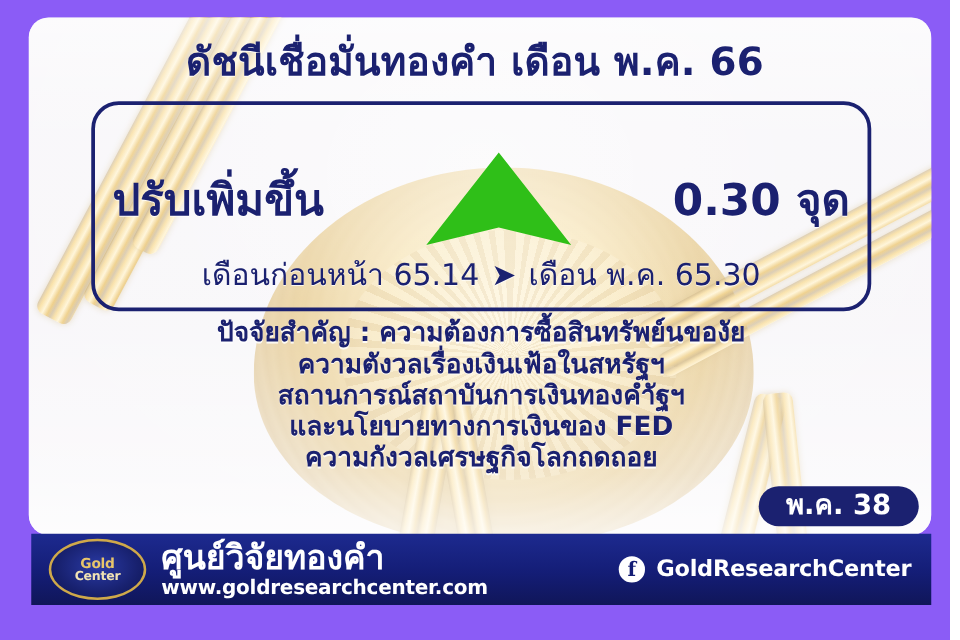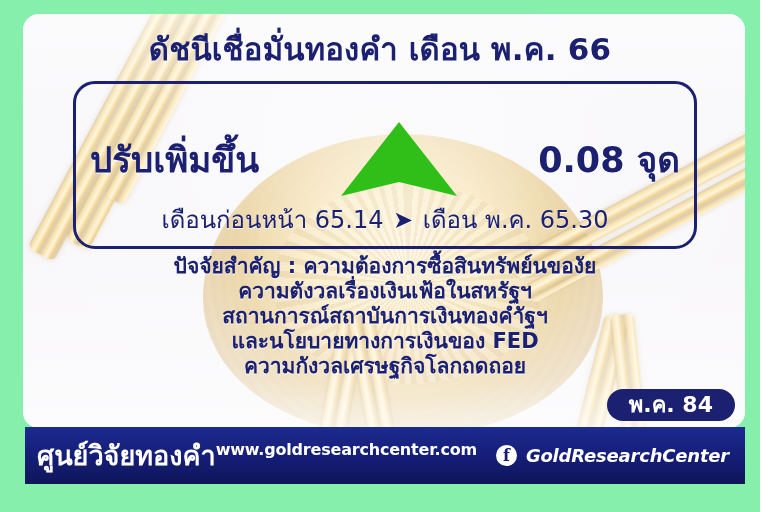--- a/index.html
+++ b/index.html
@@ -2,21 +2,21 @@
 <html><head>
 <meta charset="utf-8">
 <style>
   html,body{margin:0;padding:0;}
   body{
     width:768px;height:512px;
     background:#ffffff;
     font-family:"DejaVu Sans","Liberation Sans",sans-serif;
     overflow:hidden;
   }
-  .stage{position:relative;width:760px;height:512px;background:#86efac;}
+  .stage{position:relative;width:760px;height:512px;background:#8b5cf6;}
 
   
   .card{
     position:absolute;left:23px;top:14px;width:722px;height:414px;
     border-radius:16px;overflow:hidden;
     background:#f4f2f6;
   }
   .card::after{
     content:"";position:absolute;inset:0;
     background:
@@ -120,32 +120,32 @@
   .logo{
     width:74px;height:45px;margin-left:14px;border-radius:50%;
     background:radial-gradient(ellipse at 50% 45%,#2a3aa5 0%,#18216f 60%,#0d1350 100%);
     border:2px solid #cfa94a;
     display:flex;flex-direction:column;align-items:center;justify-content:center;
     flex:0 0 auto;
   }
   .logo-gold{color:#e7c56a;font-size:11px;font-weight:bold;line-height:11px;letter-spacing:-.2px;}
   .logo-center{color:#f0e2b4;font-size:10px;font-weight:bold;line-height:11px;letter-spacing:-.2px;}
 
-  .brand{margin-left:12px;display:flex;flex-direction:row;justify-content:center;}
+  .brand{margin-left:12px;display:flex;flex-direction:column;justify-content:center;}
   .brand-name{color:#ffffff;font-size:27px;font-weight:bold;line-height:29px;}
   .brand-url{color:#ffffff;font-size:16px;font-weight:bold;line-height:18px;letter-spacing:-.2px;}
 
   .contacts{margin-left:auto;margin-right:16px;display:flex;flex-direction:column;gap:2px;}
   .crow{display:flex;align-items:center;gap:9px;}
   .cicon{
     width:21px;height:21px;border-radius:50%;background:#ffffff;
     display:flex;align-items:center;justify-content:center;flex:0 0 auto;
   }
   .fb-glyph{color:#141d76;font-size:16px;font-weight:bold;line-height:16px;font-family:"DejaVu Serif",serif;}
-  .ctext-fb{color:#ffffff;font-size:18px;font-weight:bold;letter-spacing:-.2px;font-style:italic;}
+  .ctext-fb{color:#ffffff;font-size:18px;font-weight:bold;letter-spacing:-.2px;}
   .ctext-tel{color:#ffffff;font-size:23px;font-weight:bold;letter-spacing:-.3px;line-height:24px;}
 </style>
 </head>
 <body>
 
 <div class="stage">
 
   <div class="card">
     <div class="pendant"></div>
     <div class="pendant2"></div>
@@ -165,41 +165,45 @@
 
     <div class="title">ดัชนีเชื่อมั่นทองคำ เดือน พ.ค. 66</div>
 
     <div class="hero-box"></div>
 
     <div class="hero-row">
       <span class="hero-label">ปรับเพิ่มขึ้น</span>
       <svg class="arrow-up" viewBox="0 0 118 78">
         <polygon points="59,2 117,76 59,62 1,76" fill="#2fbf18"></polygon>
       </svg>
-      <span class="hero-value">0.08 จุด</span>
+      <span class="hero-value">0.30 จุด</span>
     </div>
 
     <div class="compare">
       <span class="prev">เดือนก่อนหน้า 65.14</span>
       <span class="sep">➤</span>
       <span class="curr">เดือน พ.ค. 65.30</span>
     </div>
 
     <div class="factors">
       <div class="line">ปัจจัยสำคัญ : ความต้องการซื้อสินทรัพย์นของัย</div>
       <div class="line">ความตังวลเรื่องเงินเฟ้อในสหรัฐฯ</div>
       <div class="line">สถานการณ์สถาบันการเงินทองคำัฐฯ</div>
       <div class="line">และนโยบายทางการเงินของ FED</div>
       <div class="line">ความกังวลเศรษฐกิจโลกถดถอย</div>
     </div>
 
-    <div class="month-badge">พ.ค. 84</div>
+    <div class="month-badge">พ.ค. 38</div>
   </div>
 
   <div class="footer">
+    <div class="logo">
+      <span class="logo-gold">Gold</span>
+      <span class="logo-center">Center</span>
+    </div>
 
     <div class="brand">
       <span class="brand-name">ศูนย์วิจัยทองคำ</span>
       <span class="brand-url">www.goldresearchcenter.com</span>
     </div>
 
     <div class="contacts">
       <div class="crow">
         <span class="cicon">
           <span class="fb-glyph">f</span>

